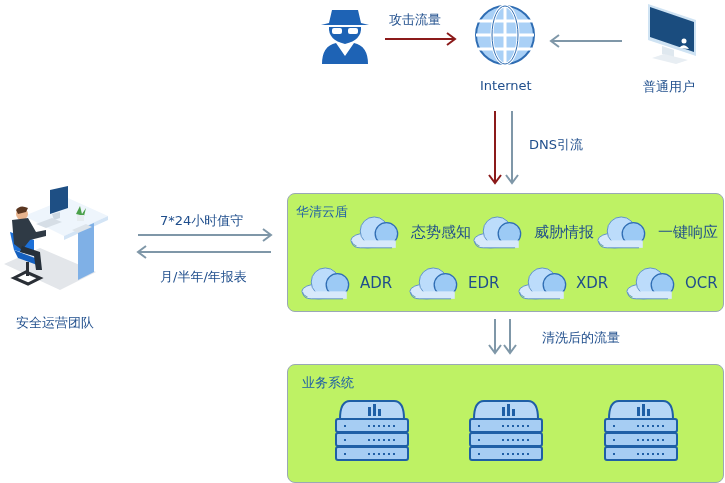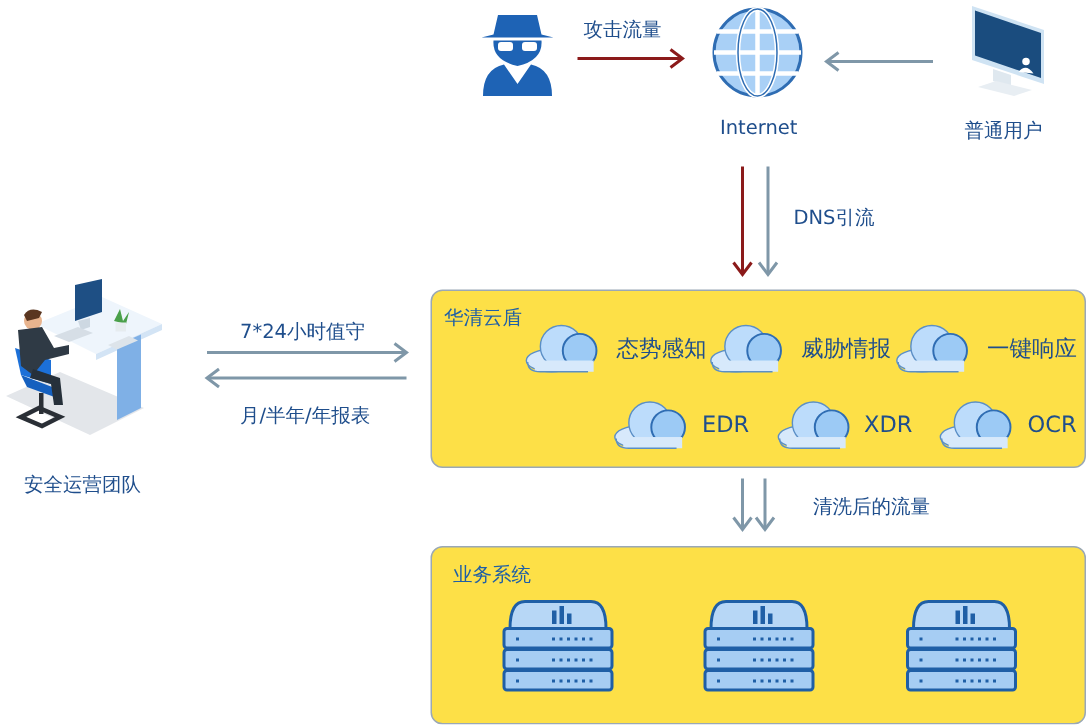--- a/index.html
+++ b/index.html
@@ -1,20 +1,20 @@
 <!DOCTYPE html>
 <html><head>
 <meta charset="utf-8">
 <style>
   html, body { margin: 0; padding: 0; background: #ffffff; }
   body { width: 725px; height: 483px; position: relative; overflow: hidden;
          font-family: "DejaVu Sans", "Liberation Sans", sans-serif; color: #1f4e8c; }
   .abs { position: absolute; }
   .label { font-size: 13px; color: #1f4e8c; white-space: nowrap; }
-  .panel { position: absolute; border: 1px solid #9aa8b6; border-radius: 8px; background: #fde047; }
+  .panel { position: absolute; border: 1px solid #9aa8b6; border-radius: 8px; background: #bef264; }
   .panel-title { position: absolute; left: 8px; top: 9px; font-size: 13px; color: #1f5fa6; }
   .cloud-item { position: absolute; height: 40px; }
   .cloud-item svg { position: absolute; left: 0; top: 0; }
   .cloud-item .lbl { position: absolute; top: 11px; font-size: 15px; color: #1f4e8c; white-space: nowrap; }
   .server { position: absolute; width: 76px; height: 66px; }
 </style>
 </head>
 <body>
 
 <svg width="0" height="0" style="position:absolute">
@@ -162,20 +162,26 @@
       </svg>
     <span class="lbl" style="left:62px;">威胁情报</span>
   </div>
   <div class="cloud-item" style="left:308px;top:18px;width:130px;">
     <svg width="58" height="38">
         <use href="#cloud"></use>
       </svg>
     <span class="lbl" style="left:62px;">一键响应</span>
   </div>
 
+  <div class="cloud-item" style="left:12px;top:69px;width:100px;">
+    <svg width="58" height="38">
+        <use href="#cloud"></use>
+      </svg>
+    <span class="lbl" style="left:60px;">ADR</span>
+  </div>
   <div class="cloud-item" style="left:120px;top:69px;width:100px;">
     <svg width="58" height="38">
         <use href="#cloud"></use>
       </svg>
     <span class="lbl" style="left:60px;">EDR</span>
   </div>
   <div class="cloud-item" style="left:229px;top:69px;width:100px;">
     <svg width="58" height="38">
         <use href="#cloud"></use>
       </svg>

